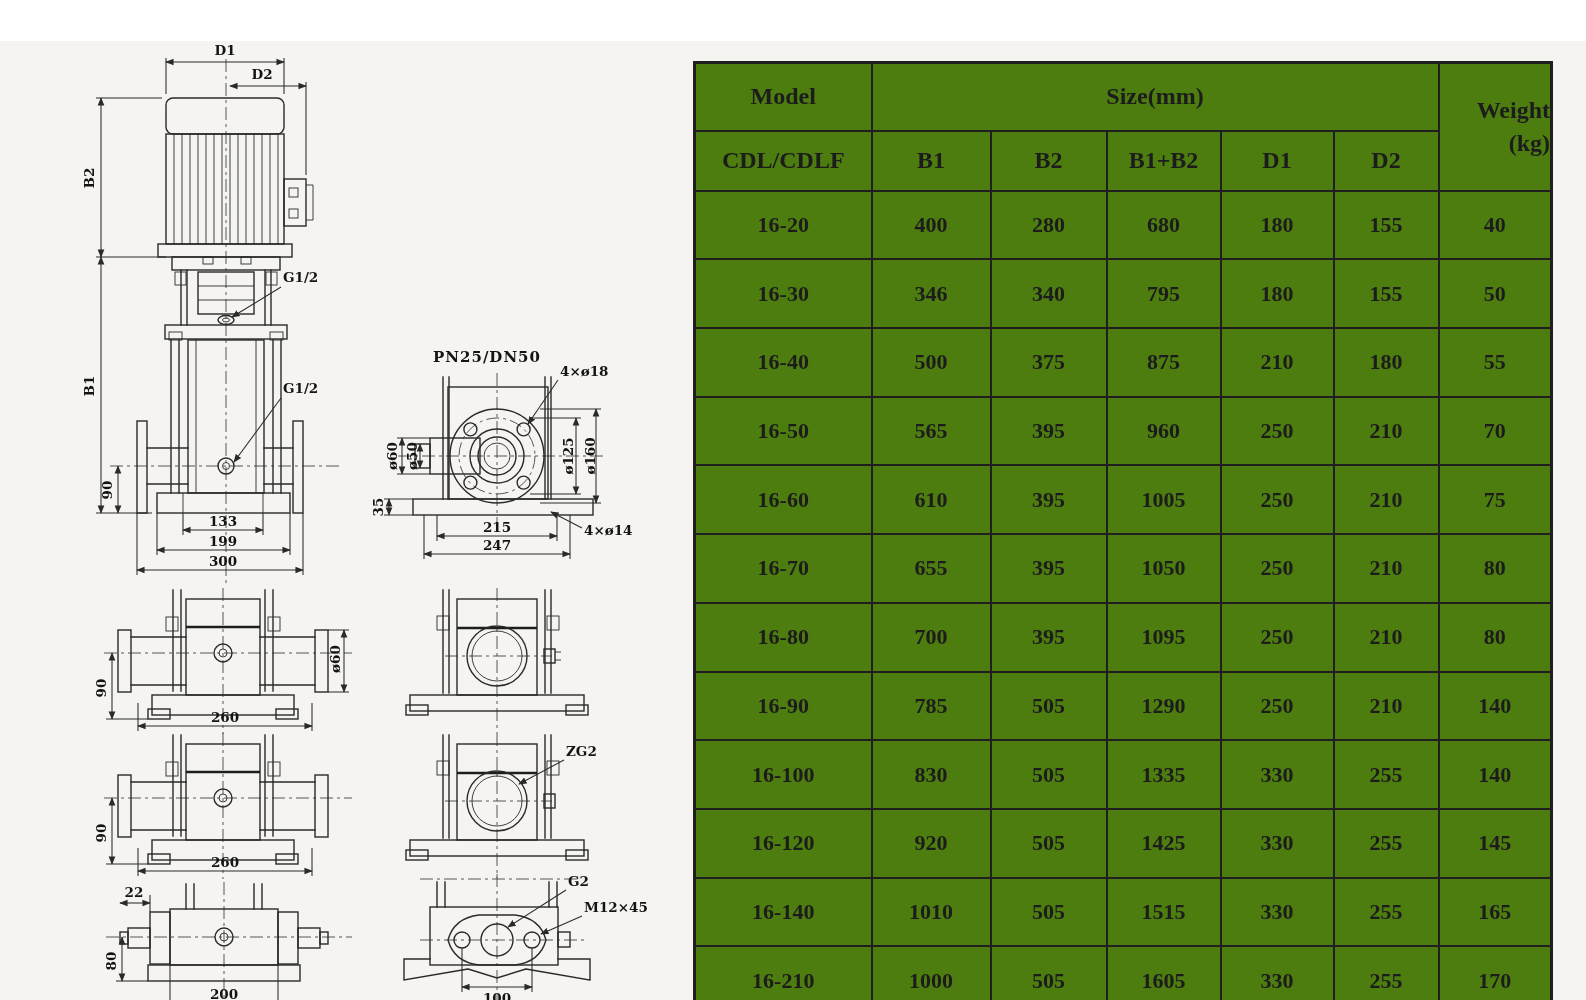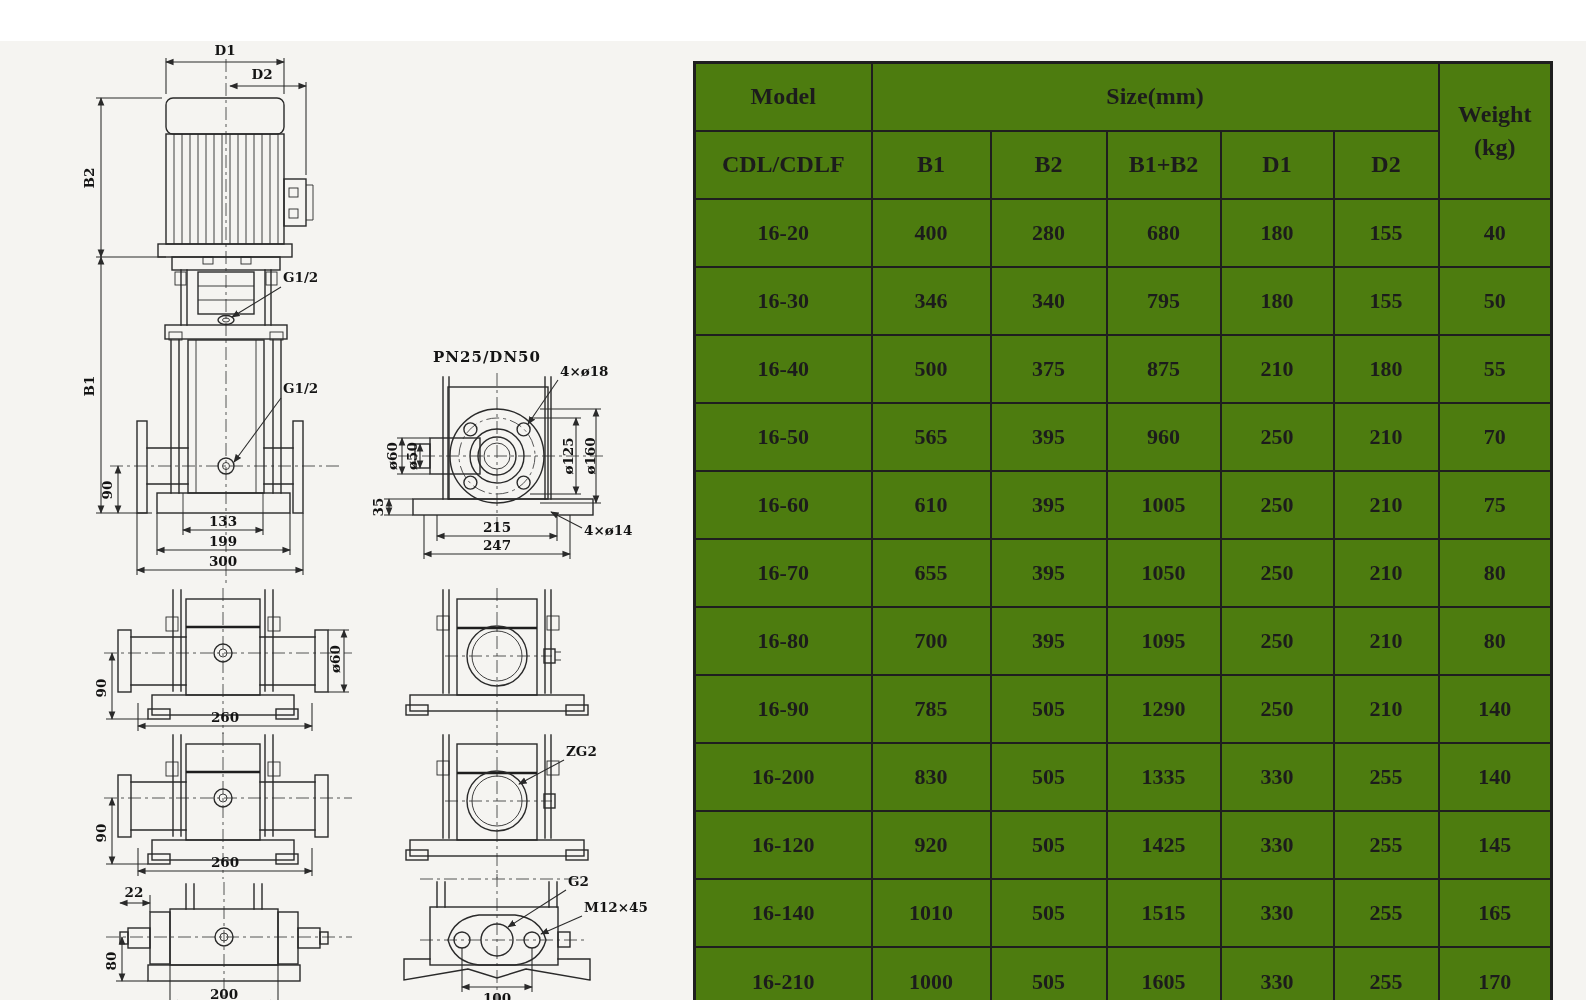--- a/index.html
+++ b/index.html
@@ -18,21 +18,21 @@
   text.s{text-anchor:start;}
   text.ttl{font:bold 15px "DejaVu Serif",serif;fill:#141414;text-anchor:middle;letter-spacing:1px;}
   
   table.spec{position:absolute;left:693px;top:20px;width:857px;height:957px;
     border-collapse:collapse;table-layout:fixed;background:#4d7c0f;
     border:3px solid #1f1f1f;}
   table.spec th,table.spec td{border:2px solid #1f1f1f;text-align:center;vertical-align:middle;
     color:#1c1c1c;font-weight:bold;padding:0;}
   table.spec th{font-size:24px;}
   table.spec td{font-size:22px;}
-  .wt div{line-height:1.35;}
+  .wt div{line-height:1.35;text-align:right;}
 </style>
 </head>
 <body>
 
 <div class="page">
 
 <svg class="drawings" width="680" height="1000" viewBox="0 0 680 1000">
   <defs>
     <marker id="arw" viewBox="0 0 10 10" refX="9" refY="5" markerWidth="8" markerHeight="8" orient="auto-start-reverse">
       <path d="M0,1 L10,5 L0,9 z" fill="#2a2a2a"></path>
@@ -300,21 +300,21 @@
   </colgroup>
   <thead>
     <tr style="height:68px">
       <th>Model</th>
       <th colspan="5">Size(mm)</th>
       <th rowspan="2" class="wt">
         <div>Weight</div>
         <div>(kg)</div>
       </th>
     </tr>
-    <tr style="height:68px">
+    <tr style="height:60px">
       <th>CDL/CDLF</th>
       <th>B1</th>
       <th>B2</th>
       <th>B1+B2</th>
       <th>D1</th>
       <th>D2</th>
     </tr>
   </thead>
   <tbody>
     <tr>
@@ -383,21 +383,21 @@
     <tr>
       <td>16-90</td>
       <td>785</td>
       <td>505</td>
       <td>1290</td>
       <td>250</td>
       <td>210</td>
       <td>140</td>
     </tr>
     <tr>
-      <td>16-200</td>
+      <td>16-100</td>
       <td>830</td>
       <td>505</td>
       <td>1335</td>
       <td>330</td>
       <td>255</td>
       <td>140</td>
     </tr>
     <tr>
       <td>16-120</td>
       <td>920</td>

